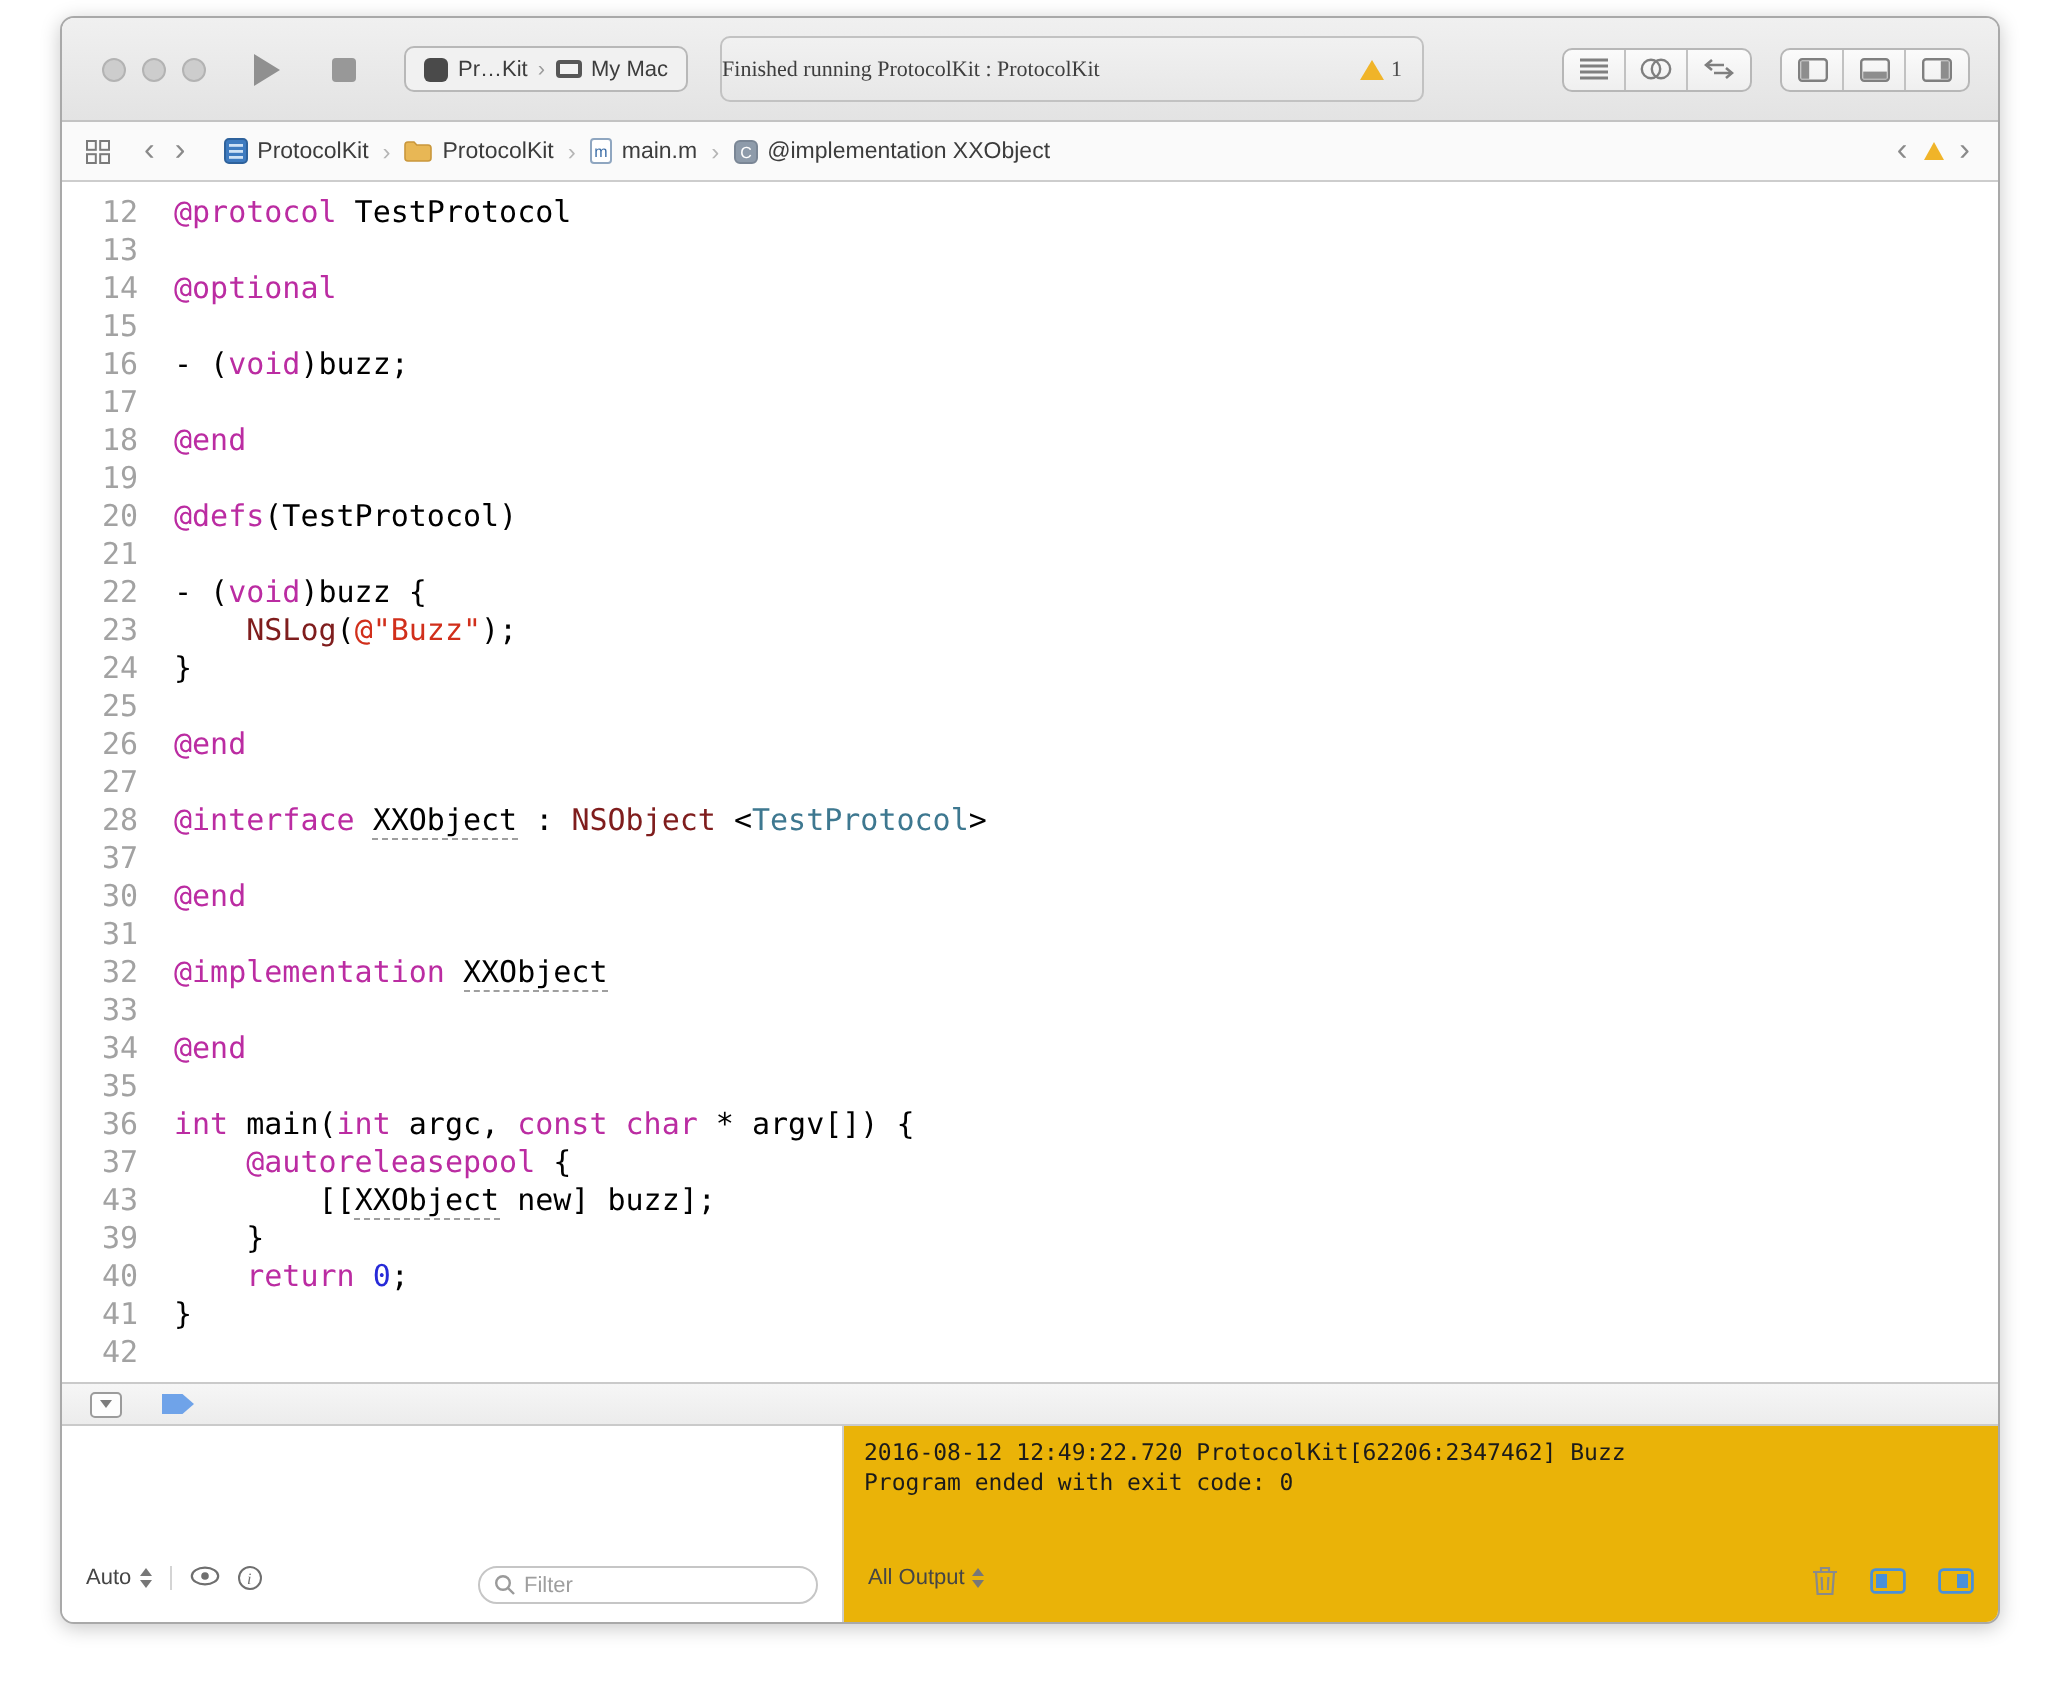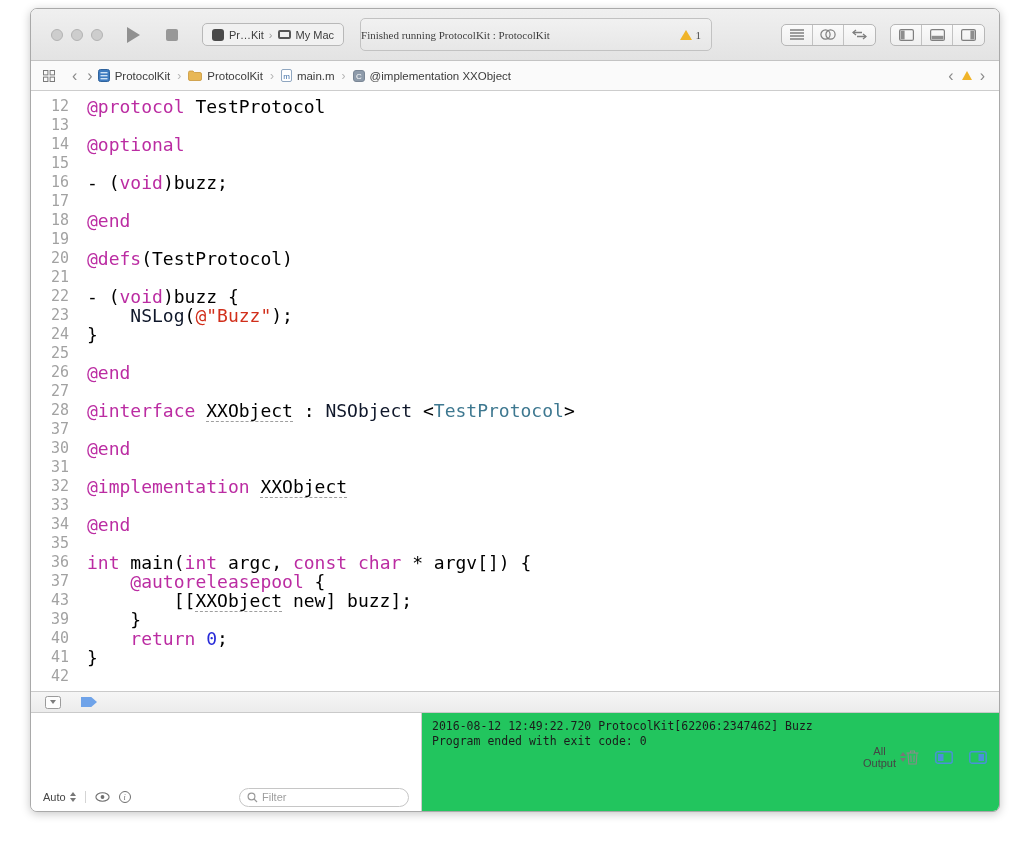--- a/index.html
+++ b/index.html
@@ -47,76 +47,76 @@
   .seg:last-child { border-right:none; }
   .seg svg { display:block; }
 
   
   .jumpbar {
     height:30px; flex:0 0 30px; background:#fafafa; border-bottom:1px solid #cdcdcd;
     display:flex; align-items:center; padding:0 12px; font-size:11.5px; color:#3c3c3c;
   }
   .jb-grid { margin-right:12px; display:flex; }
   .jb-nav { font-size:16px; color:#8a8a8a; padding:0 5px; line-height:1; background:none; border:none; }
-  .crumbs { display:flex; align-items:center; }
+  .crumbs { display:flex; align-items:center; margin-left:14px; }
   .crumb { display:flex; align-items:center; gap:5px; white-space:nowrap; }
   .crumb-sep { color:#b5b5b5; margin:0 7px; font-size:12px; }
   .issue-nav { margin-left:auto; display:flex; align-items:center; gap:6px; }
   .issue-nav .warn-tri-sm { width:0; height:0; border-left:5.5px solid transparent; border-right:5.5px solid transparent; border-bottom:9px solid #f0b429; display:inline-block; }
   .issue-nav .jb-nav { padding:0 2px; }
 
   
   .editor { flex:0 0 600px; height:600px; background:#fff; overflow:hidden; padding-top:6px; }
   .code-line { display:flex; height:19px; }
   .gutter {
     flex:0 0 46px; text-align:right; padding-right:8px;
     font-family:"DejaVu Sans Mono","Liberation Mono",monospace; font-size:15px; color:#a2a2a2; line-height:19px;
   }
   .code-text {
-    font-family:"DejaVu Sans Mono","Liberation Mono",monospace; font-size:18px; line-height:19px;
+    font-family:"DejaVu Sans Mono","Liberation Mono",monospace; font-size:15px; line-height:19px;
     white-space:pre; padding-left:10px; color:#000;
   }
   .tok-kw  { color:#BB2CA2; }
   .tok-pl  { color:#000000; }
   .tok-str { color:#D12F1B; }
   .tok-num { color:#272AD8; }
-  .tok-sys { color:#0f172a; }
+  .tok-sys { color:#7f1d1d; }
   .tok-typ { color:#3E7890; }
   .tok-proj{ color:#000000; border-bottom:1px dashed #9f9f9f; }
 
   
   .debugbar {
     height:22px; flex:0 0 22px; background:linear-gradient(#f6f6f6,#ececec);
     border-top:1px solid #cacaca; border-bottom:1px solid #cacaca;
     display:flex; align-items:center; padding:0 14px; gap:20px;
   }
   .collapse-btn { width:16px; height:13px; border:1px solid #9b9b9b; border-radius:2.5px; background:#fdfdfd; display:flex; align-items:center; justify-content:center; }
   .collapse-btn i { width:0; height:0; border-left:3.5px solid transparent; border-right:3.5px solid transparent; border-top:4.5px solid #7c7c7c; display:block; }
   .bp-btn { background:none; border:none; display:flex; }
   .bp-tag { width:16px; height:10px; background:#6fa3e9; clip-path:polygon(0 0,64% 0,100% 50%,64% 100%,0 100%); display:block; }
 
   
   .debugarea { flex:1; display:flex; min-height:0; }
   .vars-pane { width:391px; flex:0 0 391px; border-right:1px solid #cdcdcd; display:flex; flex-direction:column; background:#fff; }
   .vars-content { flex:1; }
-  .pane-bar { height:28px; flex:0 0 28px; display:flex; align-items:center; padding:0 12px; font-size:11px; color:#454545;margin-top:30px; }
+  .pane-bar { height:28px; flex:0 0 28px; display:flex; align-items:flex-start; padding:0 12px; font-size:11px; color:#454545;margin-top:30px; }
   .updown { display:inline-flex; flex-direction:column; gap:2px; margin-left:4px; }
   .updown i { width:0; height:0; border-left:3px solid transparent; border-right:3px solid transparent; display:block; }
   .updown .up { border-bottom:4px solid #777; }
   .updown .dn { border-top:4px solid #777; }
   .bar-div { width:1px; height:12px; background:#d4d4d4; margin:0 9px; }
   .icon-btn { background:none; border:none; display:flex; align-items:center; margin-right:9px; }
   .info-circ { width:12px; height:12px; border:1px solid #6f6f6f; border-radius:50%; font-size:8px; color:#6f6f6f; display:flex; align-items:center; justify-content:center; font-style:italic; font-family:"Liberation Serif",serif; }
   .filter-field {
     margin-left:auto; width:170px; height:19px; border:1px solid #c6c6c6; border-radius:10px;
     background:#fff; display:flex; align-items:center; padding:0 7px; gap:4px;
   }
   .filter-field input { border:none; outline:none; flex:1; font-size:11px; color:#444; background:transparent; min-width:0; }
   .filter-field input::placeholder { color:#9e9e9e; }
-  .console-pane { flex:1; display:flex; background:#22c55e; min-width:0; }
+  .console-pane { flex:1; display:flex; flex-direction:column; background:#eab308; min-width:0; }
   .console-content {
     flex:1; padding:6px 10px; font-family:"DejaVu Sans Mono","Liberation Mono",monospace;
     font-size:11.5px; line-height:15px; color:#1b1b1b; overflow:hidden;
   }
   .console-bar-right { margin-left:auto; display:flex; align-items:center; gap:16px; }
 
   .watermark { position:absolute; right:22px; top:850px; font-size:12px; color:#9e9e9e; }
 
   .popup-label { display:inline-flex; align-items:center; background:none; border:none; font-size:11px; color:#454545; }
 </style>

